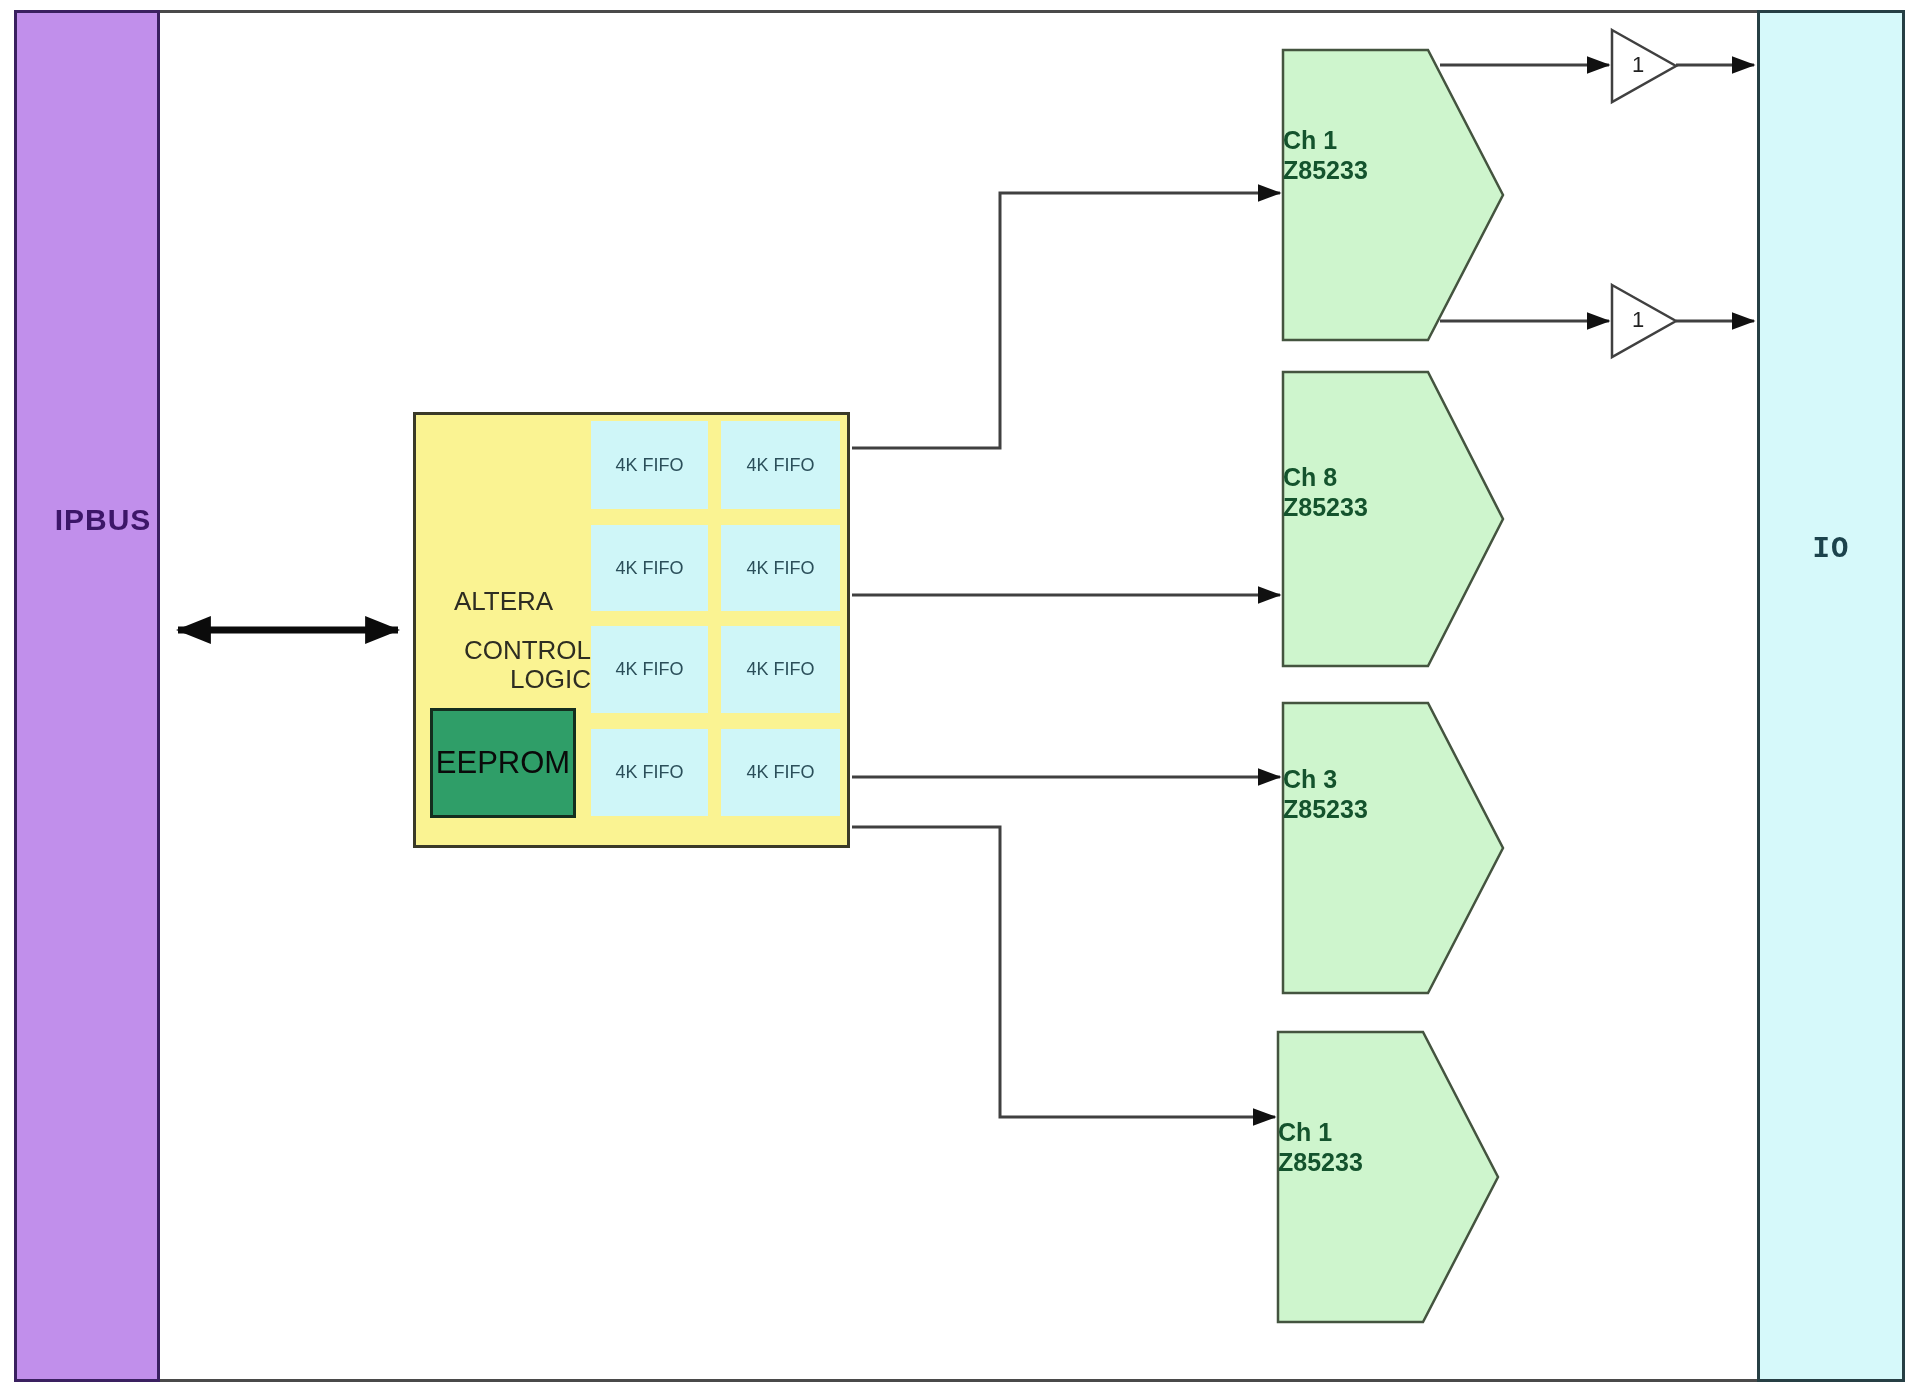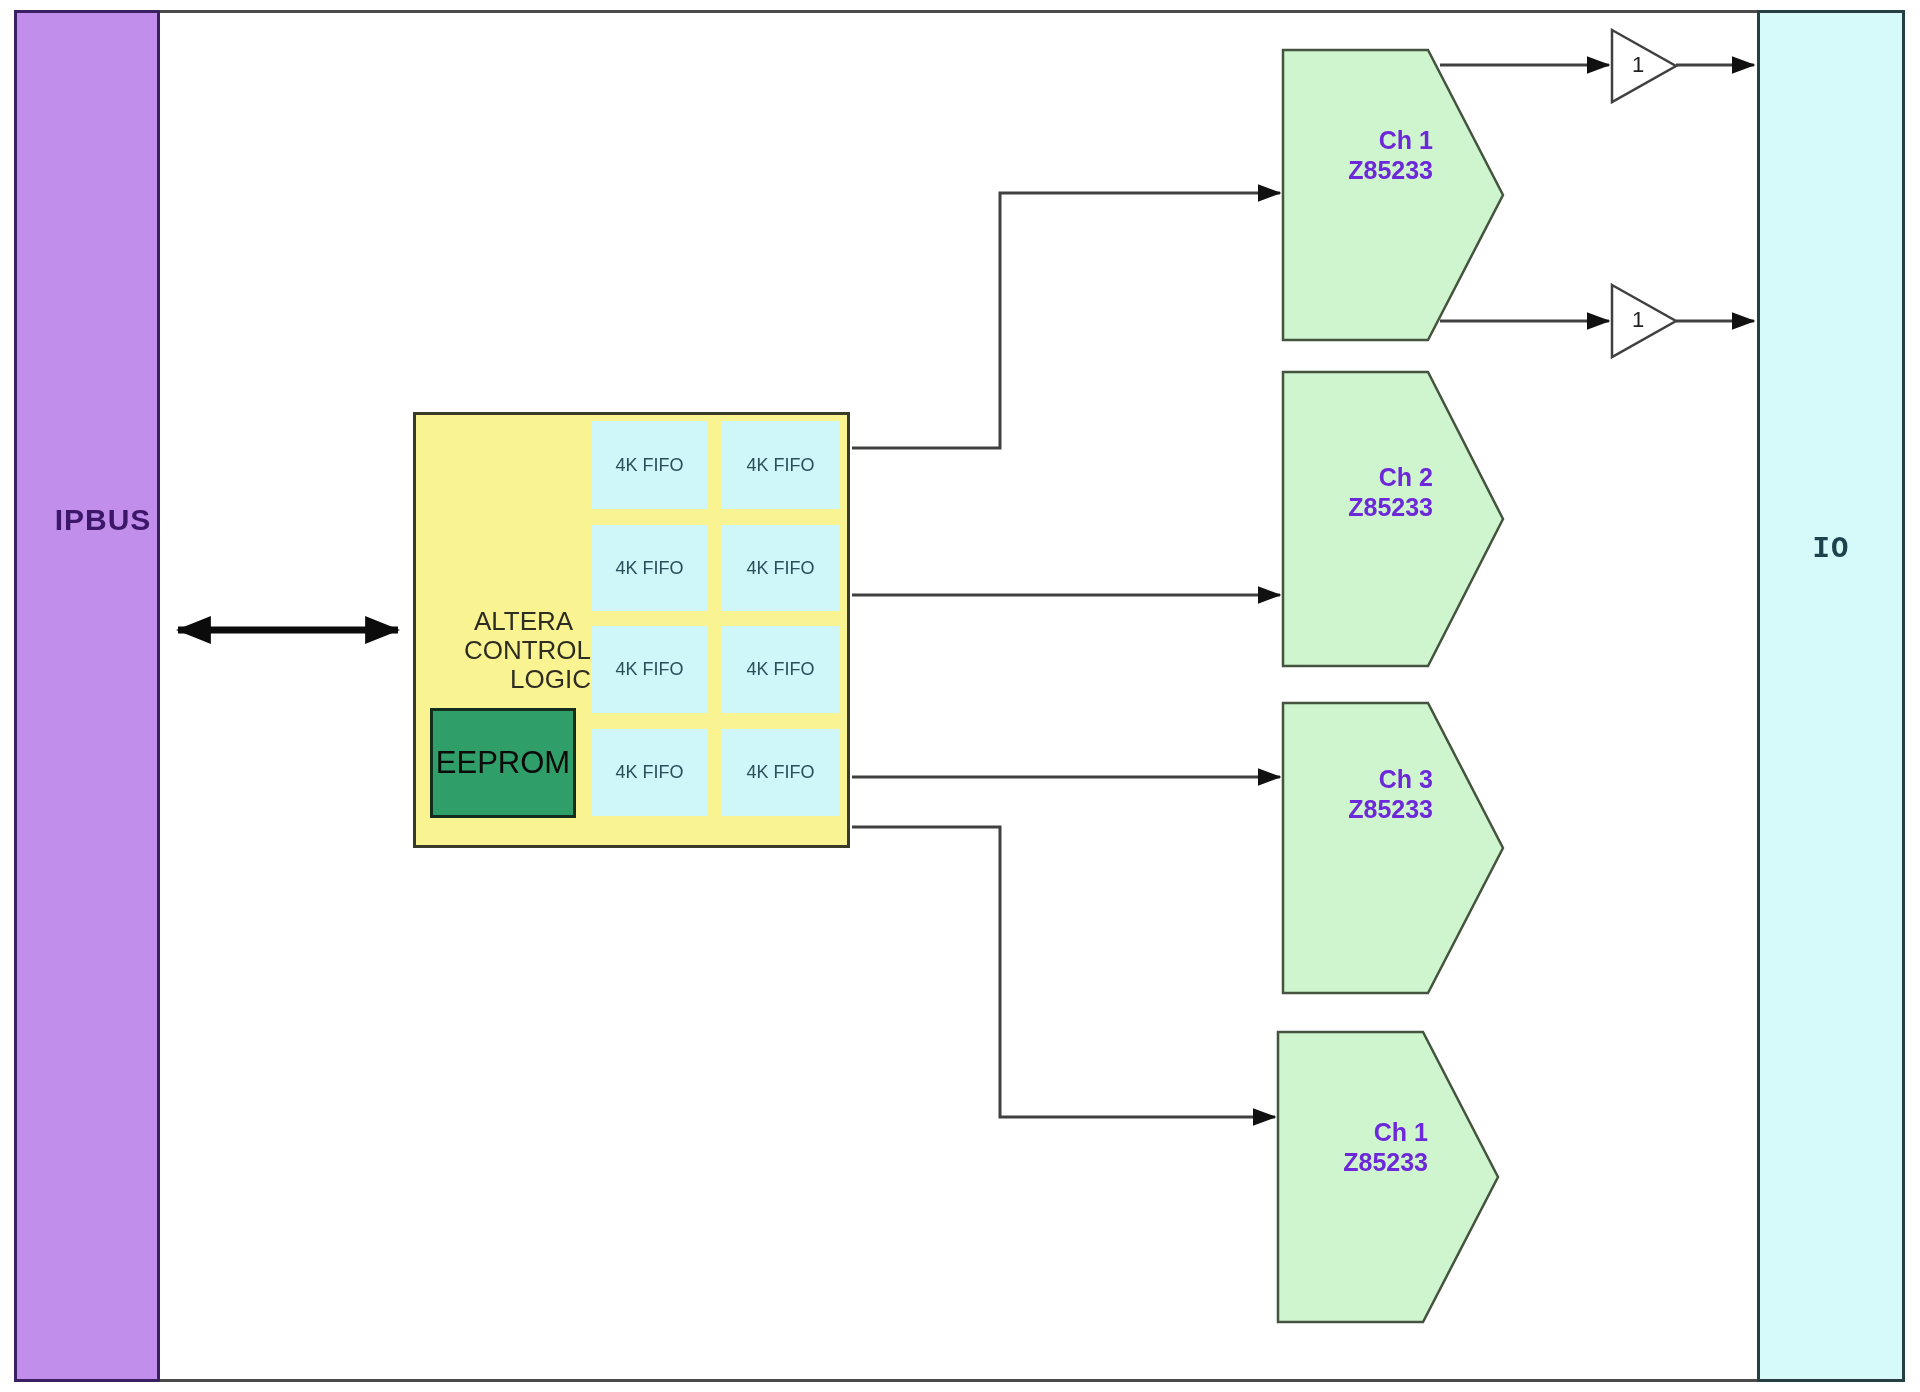--- a/index.html
+++ b/index.html
@@ -12,29 +12,29 @@
   #frame{left:14px;top:10px;width:1891px;height:1372px;border:3px solid #4a4a4a;background:transparent;}
   
   #ipbus-bar{left:14px;top:10px;width:146px;height:1372px;background:var(--ipbus-fill,#c18feb);border:3px solid #3a2060;}
   #ipbus-label{left:0;top:490px;width:100%;text-align:center;font-size:30px;font-weight:bold;color:#3c1668;letter-spacing:1px;padding-left:32px;}
   
   #io-bar{left:1757px;top:10px;width:148px;height:1372px;background:var(--io-fill,#d6f9fa);border:3px solid #263f44;}
   #io-label{left:0;top:520px;width:100%;text-align:center;font-size:29px;font-weight:bold;color:#1c434c;letter-spacing:1px;font-family:Liberation Mono, monospace;}
   
   #altera-block{left:413px;top:412px;width:437px;height:436px;background:var(--logic-fill,#faf392);border:3px solid #3a3a28;}
   .logic-text{left:0;width:175px;text-align:center;color:#2d2d22;font-size:26px;line-height:29px;}
-  #altera-line{top:192px;margin-left:20px;}
+  #altera-line{top:172px;}
   #control-logic-lines{top:221px;white-space:pre-line;text-align:right;}
   #eeprom-box{left:14px;top:293px;width:146px;height:110px;background:var(--eeprom-fill,#2f9e68);border:3px solid #142e1e;
     display:flex;align-items:center;justify-content:center;}
   #eeprom-box span{font-size:31px;color:#0a0a0a;letter-spacing:0px;}
   .fifo-cell{background:var(--fifo-fill,#cff6f8);border-radius:0;display:flex;align-items:center;justify-content:center;}
   .fifo-cell span{font-size:18px;color:#2b4f5a;}
   
-  .chan-label{width:150px;text-align:right;color:#6d28d9;font-weight:bold;font-size:25px;line-height:30px;z-index:5;}
+  .chan-label{width:150px;text-align:left;color:#14532d;font-weight:bold;font-size:25px;line-height:30px;z-index:5;}
   
   .buf-label{width:44px;text-align:center;color:#222;font-size:22px;z-index:5;}
   #wires{left:0;top:0;width:1920px;height:1392px;pointer-events:none;}
   .wire{stroke:var(--line,#404040);stroke-width:3;fill:none;}
   .thick-arrow{stroke:#0b0b0b;stroke-width:7;fill:none;}
   .pentagon{fill:var(--channel-fill,#cef5cd);stroke:#44543f;stroke-width:2.5;}
   .buffer-tri{fill:#ffffff;stroke:#404040;stroke-width:2.5;}
 </style>
 </head>
 <body>
@@ -114,21 +114,21 @@
 
     <path class="buffer-tri" d="M1612,30 L1676,66 L1612,102 Z"></path>
     <path class="buffer-tri" d="M1612,285 L1676,321 L1612,357 Z"></path>
   </svg>
 
   <div class="abs chan-label" style="left:1283px;top:125px;">
     <div>Ch 1</div>
     <div>Z85233</div>
   </div>
   <div class="abs chan-label" style="left:1283px;top:462px;">
-    <div>Ch 2</div>
+    <div>Ch 8</div>
     <div>Z85233</div>
   </div>
   <div class="abs chan-label" style="left:1283px;top:764px;">
     <div>Ch 3</div>
     <div>Z85233</div>
   </div>
   <div class="abs chan-label" style="left:1278px;top:1117px;">
     <div>Ch 1</div>
     <div>Z85233</div>
   </div>

